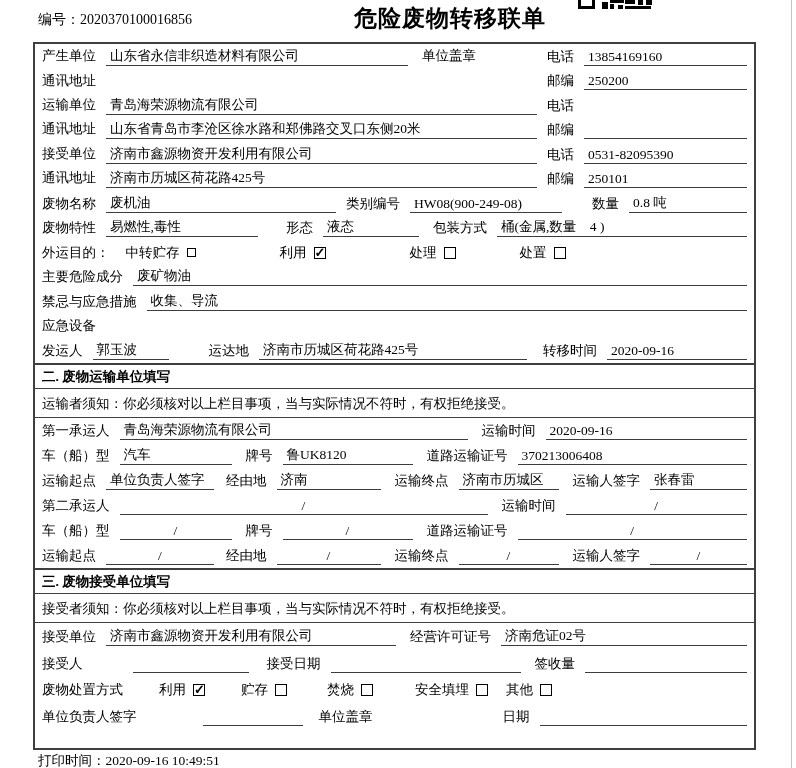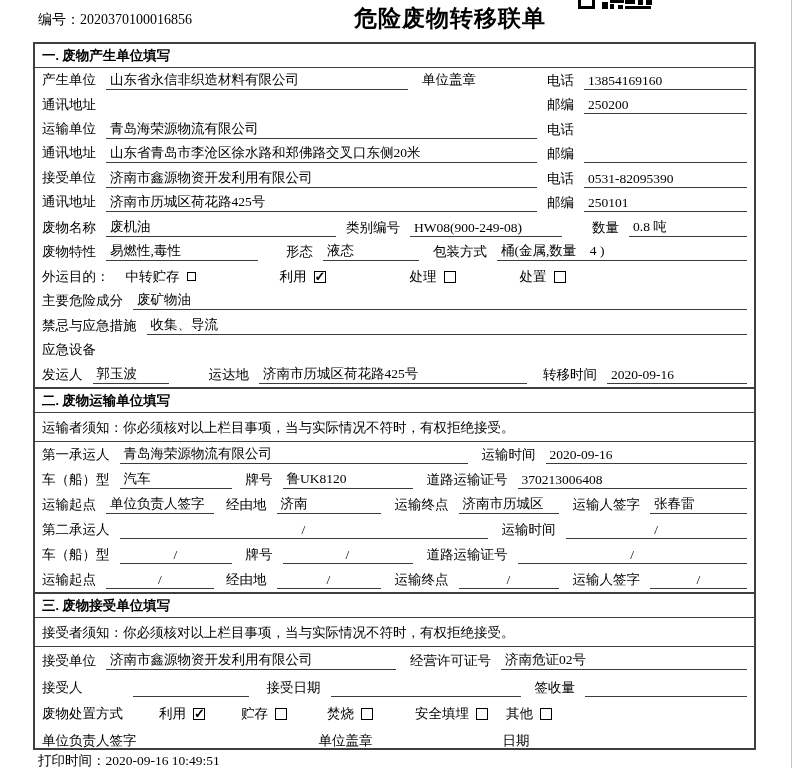--- a/index.html
+++ b/index.html
@@ -65,21 +65,20 @@
         <rect x="47" y="6" width="26" height="3"></rect>
           <rect x="60" y="0" width="5" height="5"></rect>
         <rect x="68" y="0" width="6" height="5"></rect>
       </g>
     </svg>
   </div>
 
   <div class="sheet">
 
     <div class="s1">
-      <div class="sec-h">一. 废物产生单位填写</div>
 
       <div class="row">
         <div class="lgrp">
           <span class="lbl">产生单位</span>
           <span class="u" style="width:302px">山东省永信非织造材料有限公司</span>
           <span class="lbl" style="margin-left:14px">单位盖章</span>
         </div>
         <span class="lbl">电话</span>
         <span class="u fill">13854169160</span>
       </div>

